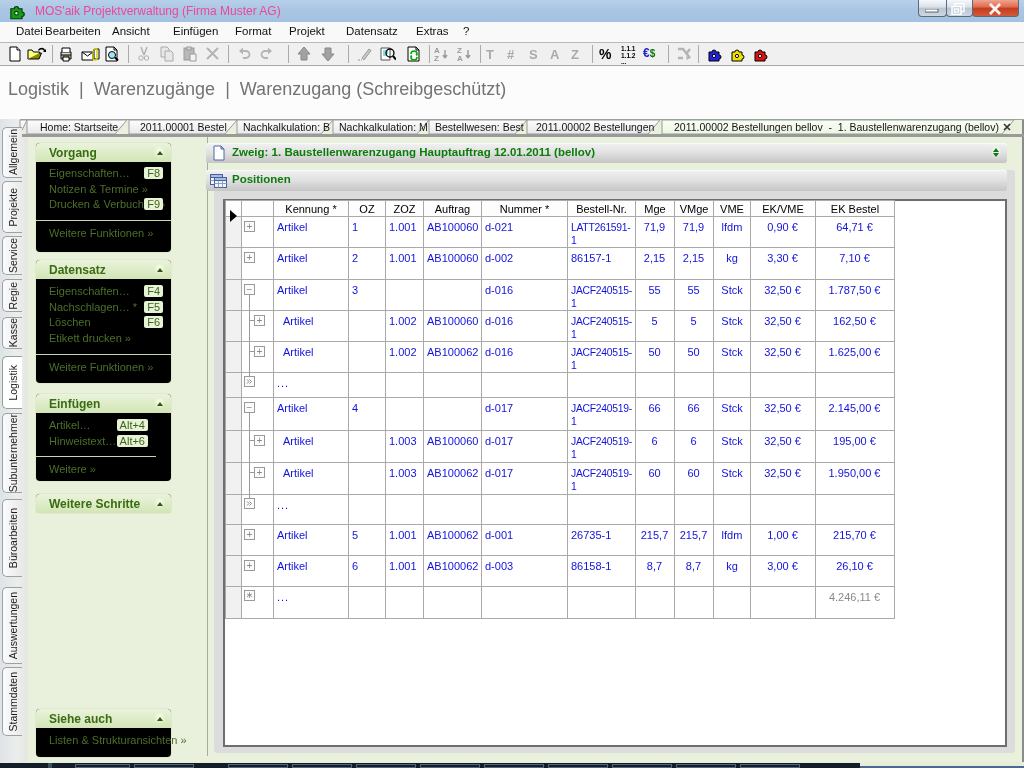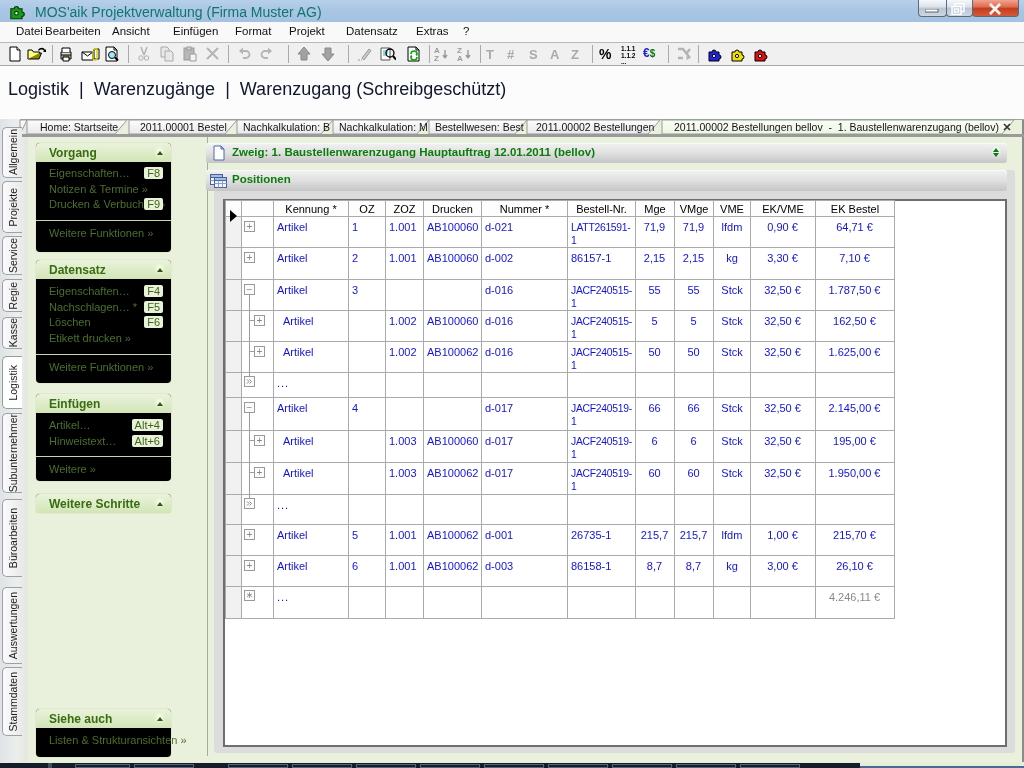--- a/index.html
+++ b/index.html
@@ -1,33 +1,33 @@
 <!DOCTYPE html>
 <html><head><meta charset="utf-8">
 <style>
 html,body{margin:0;padding:0}
 body{width:1024px;height:768px;position:relative;overflow:hidden;font-family:"Liberation Sans",sans-serif;background:#fff}
 .abs{position:absolute}
 
 #titlebar{left:0;top:0;width:1024px;height:22px;background:linear-gradient(180deg,#b7d0ea 0%,#aac6e4 45%,#a3c1e1 100%);border-bottom:1px solid #5d6b79}
-#title-text{left:35px;top:4px;font-size:14px;color:#0f766e}
+#title-text{left:35px;top:4px;font-size:12px;color:#ec4899}
 .winbtn{top:0;height:17px;border:1px solid #5c6b7c;border-top:none;border-radius:0 0 4px 4px;box-sizing:border-box}
 #btn-min{left:918px;width:29px;background:linear-gradient(180deg,#f5f8fb 0%,#d8e1ea 45%,#b7c4d2 50%,#cdd8e4 100%)}
 #btn-max{left:946px;width:27px;background:linear-gradient(180deg,#f5f8fb 0%,#d8e1ea 45%,#b7c4d2 50%,#cdd8e4 100%)}
 #btn-close{left:972px;width:47px;background:linear-gradient(180deg,#f0a390 0%,#e06a4a 45%,#c23c1d 50%,#d4593a 100%)}
 
 #menubar{left:0;top:22px;width:1024px;height:20px;background:#f9f9f9;font-size:11.5px;color:#111}
 #menubar span{position:absolute;top:3px}
 
 #toolbar{left:0;top:42px;width:1024px;height:24px;background:#f0f0f0;border-top:1px solid #b9b9b9;border-bottom:1px solid #a8a8a8;box-sizing:border-box}
 .tico{position:absolute;top:3px;width:16px;height:16px}
 .tsep{position:absolute;top:2px;width:1px;height:18px;background:#ababab}
 
 #heading{left:0;top:66px;width:1024px;height:53px;background:#fcfcfc}
-#heading div{position:absolute;left:8px;top:13px;font-size:18px;color:#0f172a}
+#heading div{position:absolute;left:8px;top:13px;font-size:18px;color:#737373}
 
 #content{left:0;top:119px;width:1024px;height:643px;background:#e9f1dd}
 
 .vtab{position:absolute;left:2px;width:20px;border:1px solid #9aa1a8;border-right:none;border-radius:5px 0 0 5px;background:linear-gradient(90deg,#fbfbfb,#e9e9e9);box-sizing:border-box;display:flex;align-items:center;justify-content:center}
 .vtab span{writing-mode:vertical-rl;transform:rotate(180deg);font-size:10.5px;color:#1c1c1c;white-space:nowrap}
 .vtab.sel{background:#fff;border-color:#8ca48c;z-index:5}
 #vdivider{left:207px;top:119px;width:1px;height:637px;background:#a6ad98}
 
 .sbox{position:absolute;left:36px;width:135px;background:#000000;border-radius:4px;box-shadow:0 0 0 1px #dfeacb}
 .sbox .hd{height:19px;border-radius:4px 4px 0 0;background:linear-gradient(180deg,#eaf3dc,#d2e5b6);position:relative}
@@ -321,21 +321,21 @@
   <div style="height:7px"></div>
  </div>
 </div>
 <div class="sbox" style="top:394px">
  <div class="hd">
       <b>Einfügen</b>
       <div class="tog">
         <i></i>
       </div>
     </div>
- <div style="padding:6px 0 0 0">
+ <div style="padding:6px 15px 0 0">
   <div class="sit">Artikel…<span class="bdg">Alt+4</span></div>
   <div class="sit">Hinweistext…<span class="bdg">Alt+6</span></div>
   <div class="ssep"></div>
   <div class="sit">Weitere »</div>
   <div style="height:2px"></div>
  </div>
 </div>
 <div class="sbox" style="top:494px">
  <div class="hd">
       <b>Weitere Schritte</b>
@@ -396,21 +396,21 @@
       <col style="width:65px">
       <col style="width:79px">
     </colgroup>
 <tbody>
       <tr style="height:16px">
         <th class="sel0"></th>
         <th></th>
         <th>Kennung *</th>
         <th>OZ</th>
         <th>ZOZ</th>
-        <th>Drucken</th>
+        <th>Auftrag</th>
         <th>Nummer *</th>
         <th>Bestell-Nr.</th>
         <th>Mge</th>
         <th>VMge</th>
         <th>VME</th>
         <th>EK/VME</th>
         <th>EK Bestel</th>
       </tr>
 <tr style="height:31px">
         <td class="sel0">

